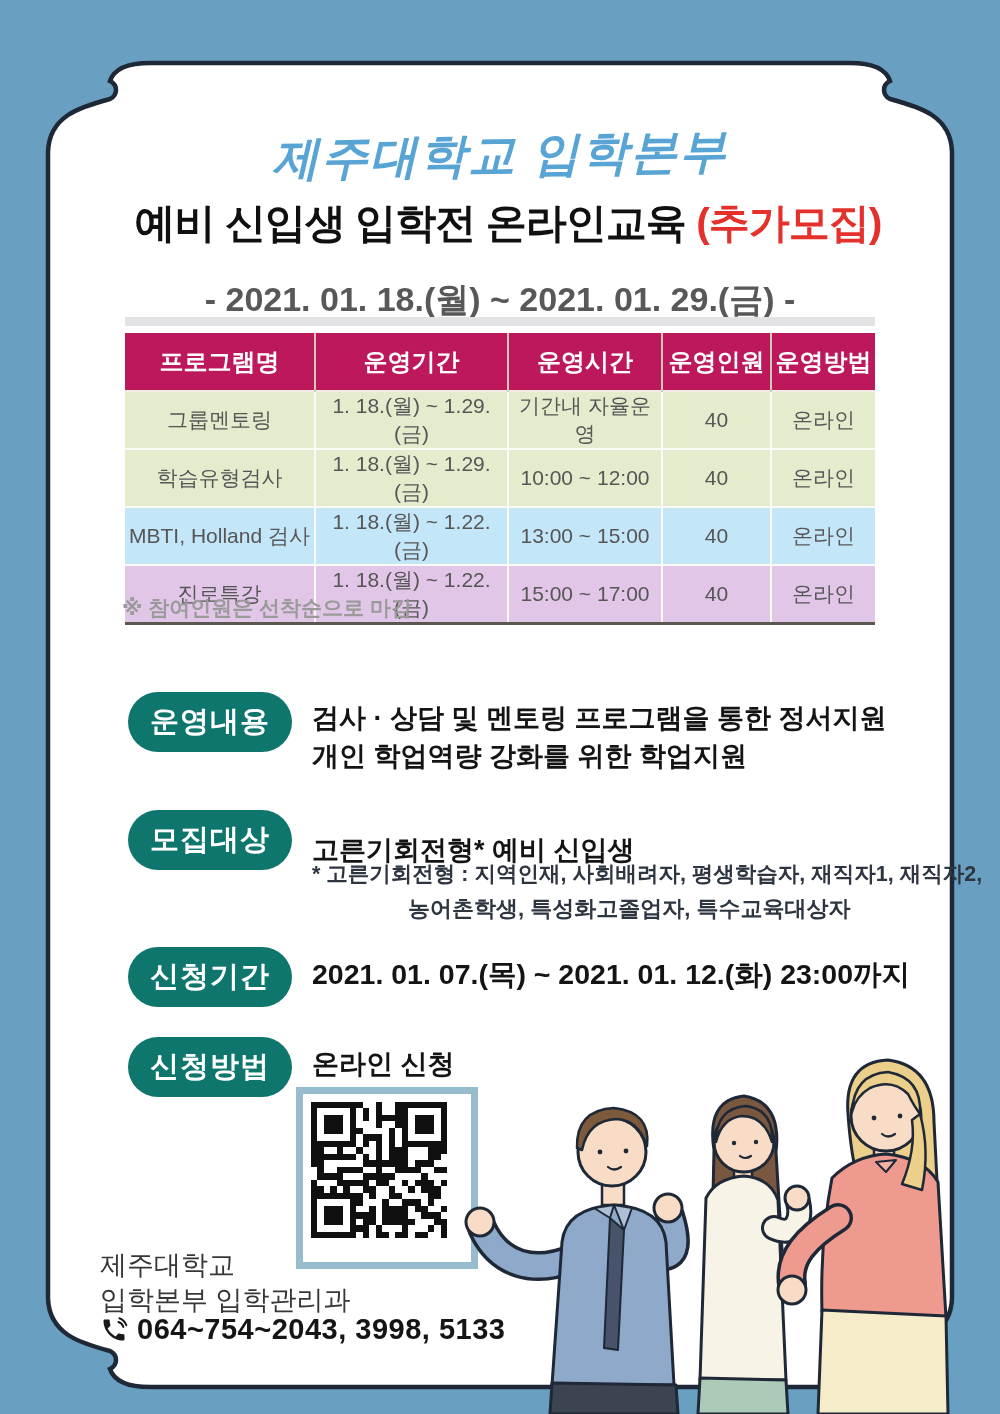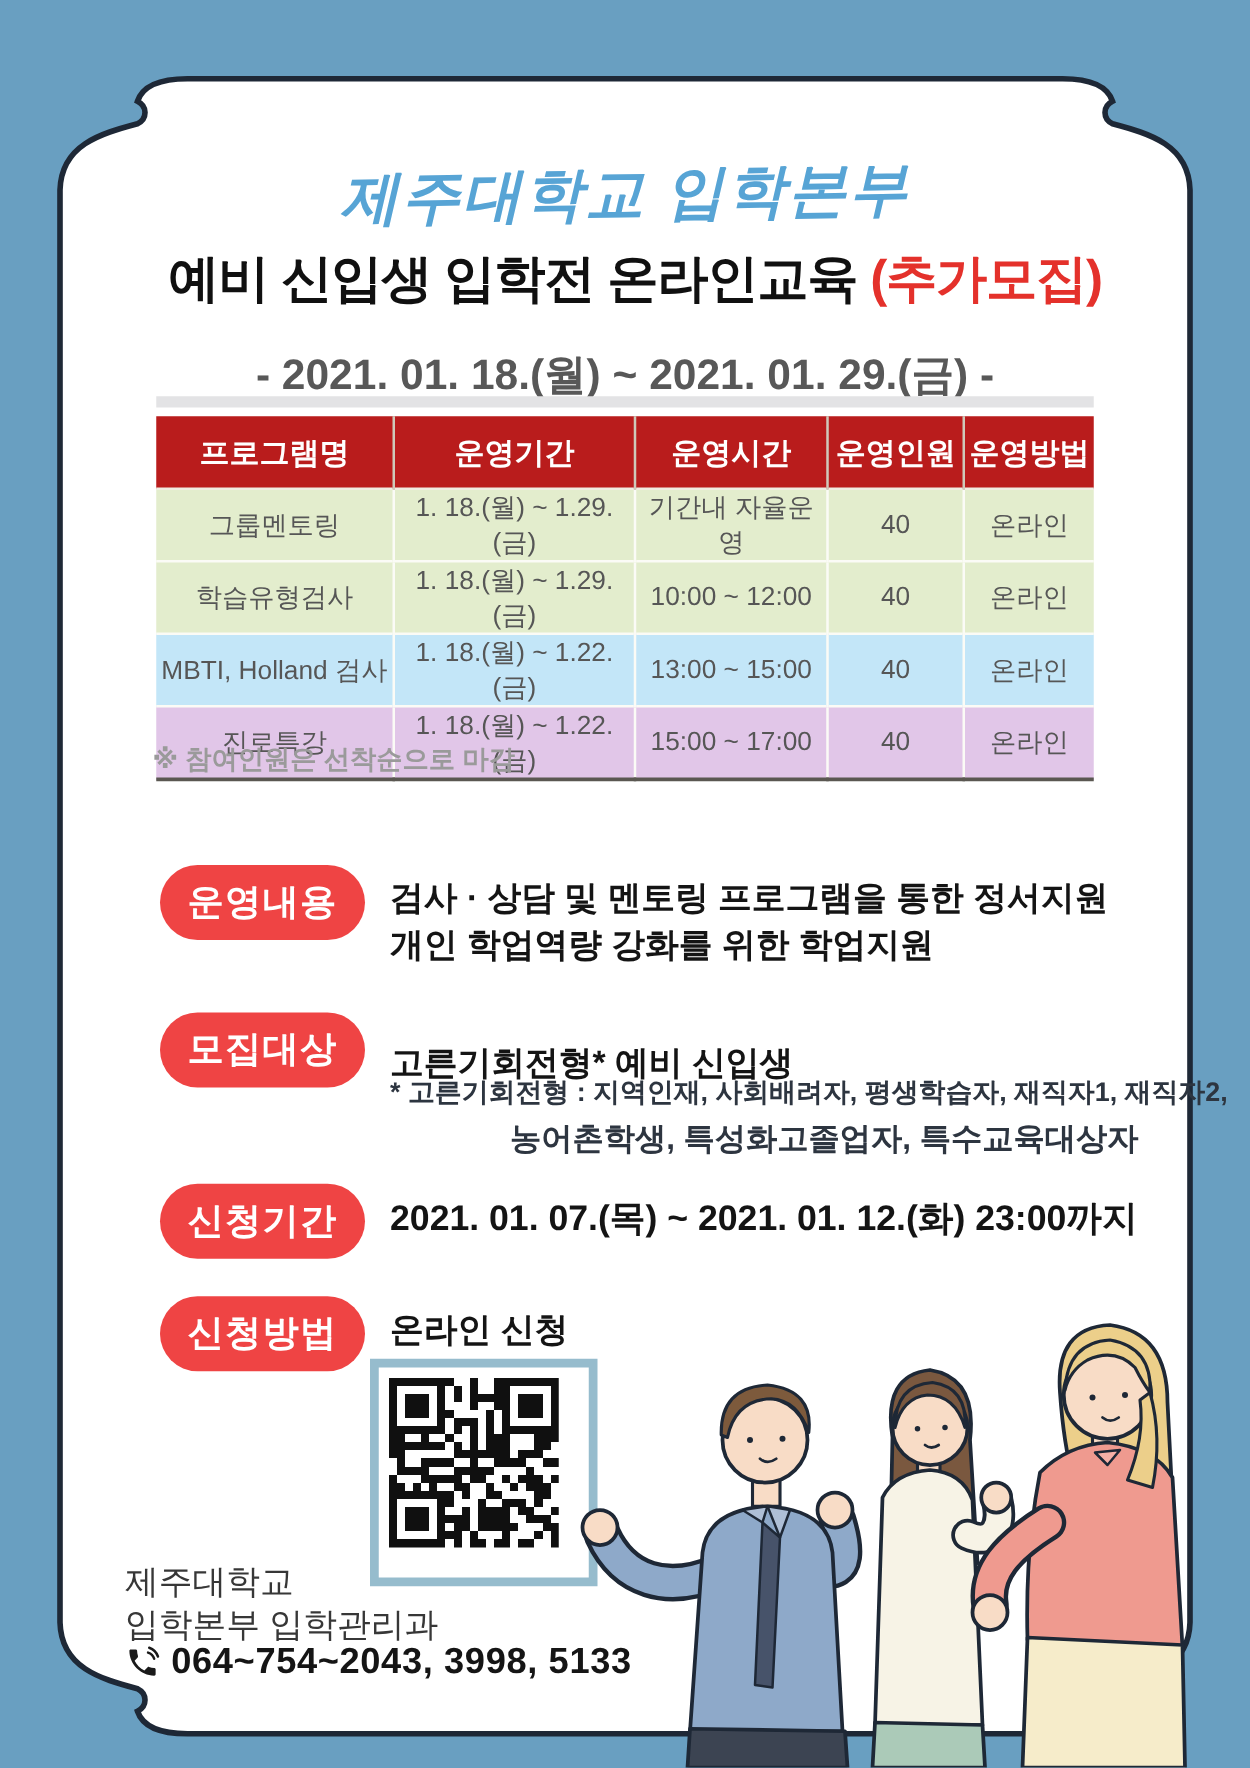--- a/index.html
+++ b/index.html
@@ -19,50 +19,50 @@
     font-size:41px;font-weight:800;color:#101010;letter-spacing:-1px;white-space:nowrap;margin-left:16px;}
   .main-title .highlight{color:#e4312b;}
   .date-range{left:0;right:0;top:277px;text-align:center;
     font-size:34px;font-weight:700;color:#585858;}
 
   
   .table-top-divider{left:125px;top:317px;width:750px;height:9px;background:#e3e3e5;}
   .program-table{left:125px;top:333px;width:750px;border-collapse:collapse;
     table-layout:fixed;border-bottom:3px solid #5a5751;}
   .program-table th{
-    background:#b91c1c;color:#ffffff;font-size:24px;font-weight:bold;
+    background:#be185d;color:#ffffff;font-size:24px;font-weight:bold;
     height:57px;text-align:center;border-left:2px solid #cfc9ba;padding:0;}
   .program-table th:first-child{border-left:none;}
   .program-table td{
     height:47px;text-align:center;font-size:21px;color:#565656;
     border-left:2px solid #fbfbf6;border-top:2px solid #fbfbf6;padding:0;}
   .program-table td:first-child{border-left:none;}
   .program-table tr.r-green td{background:#e3edcd;}
   .program-table tr.r-blue td{background:#c3e6f8;}
   .program-table tr.r-purple td{background:#e1c6e8;}
   .program-table tbody tr:first-child td{border-top:2px solid #f0ece2;}
 
   
   .table-notes{left:122px;top:592px;font-size:21px;font-weight:600;
     color:#9a9a9a;line-height:31px;}
 
   
-  .pill{width:164px;height:60px;border-radius:30px;background:#ef4444;
+  .pill{width:164px;height:60px;border-radius:30px;background:#0f766e;
     color:#fff;font-size:29px;font-weight:bold;letter-spacing:1px;
     display:flex;align-items:center;justify-content:center;}
   .pill-1{left:128px;top:692px;}
   .pill-2{left:128px;top:810px;}
   .pill-3{left:128px;top:947px;}
   .pill-4{left:128px;top:1037px;}
   .sec-line{left:312px;font-size:27px;font-weight:800;color:#141414;white-space:nowrap;}
   .s1-l1{top:700px;}
   .s1-l2{top:738px;}
   .s2-l1{top:832px;text-align:center;}
   .s2-note1{left:312px;top:859px;font-size:21.5px;font-weight:700;color:#2d3540;white-space:nowrap;}
-  .s2-note2{left:408px;top:894px;font-size:25px;font-weight:700;color:#2d3540;white-space:nowrap;}
+  .s2-note2{left:408px;top:894px;font-size:22px;font-weight:700;color:#2d3540;white-space:nowrap;}
   .s3-l1{top:956px;font-size:28.5px;}
   .s4-l1{top:1046px;}
 
   
   .qr-box{left:296px;top:1087px;width:152px;height:152px;background:#ffffff;
     border:7px solid #96bccd;padding:8px;box-sizing:content-box;}
   .qr-box svg{display:block;width:136px;height:136px;}
 
   
   .footer-org{left:100px;top:1247px;font-size:27px;color:#373737;}

